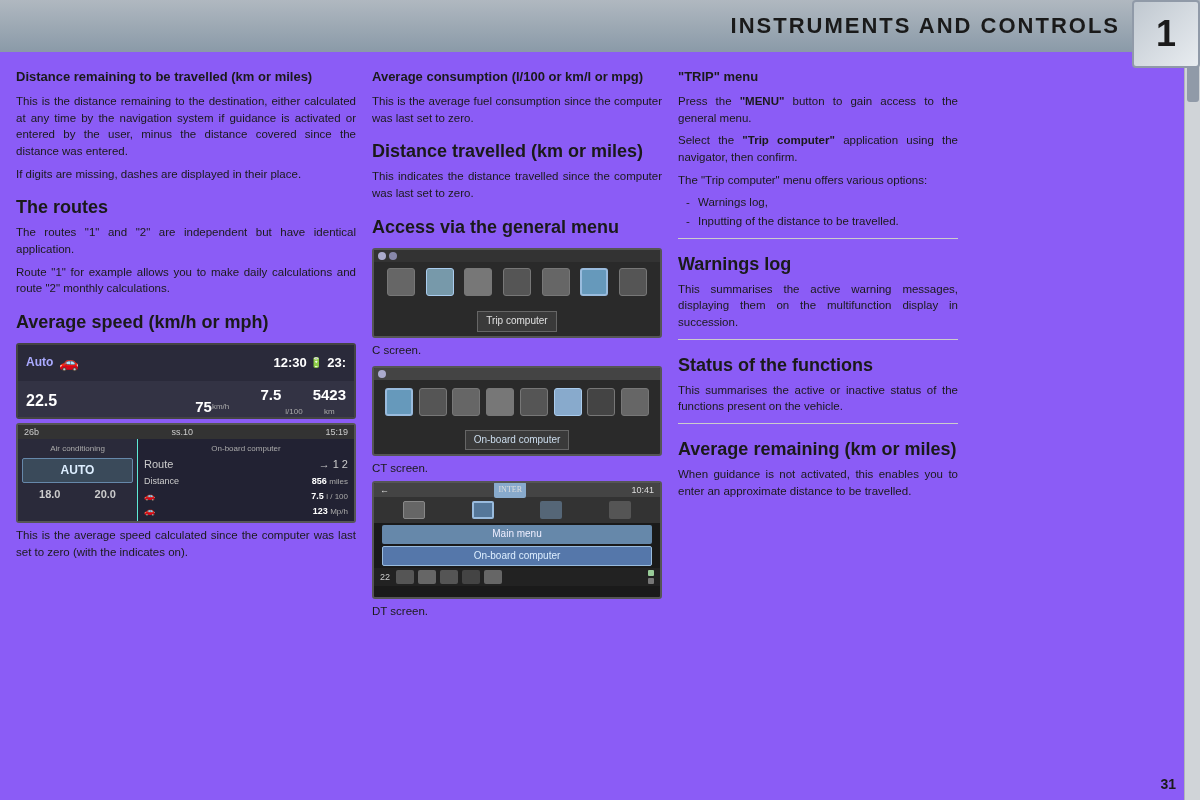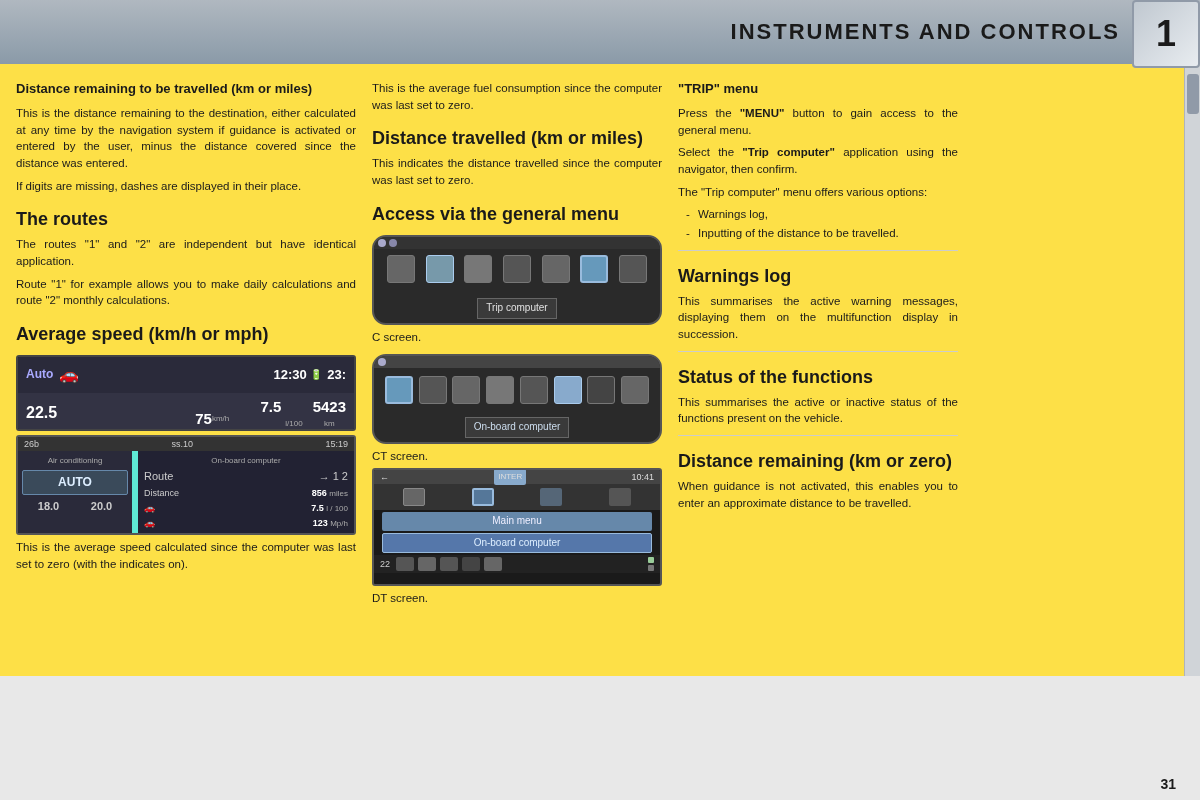--- a/index.html
+++ b/index.html
@@ -8,21 +8,21 @@
       height: 800px;
       font-family: Arial, sans-serif;
       font-size: 12px;
       background: #e8e8e8;
       overflow: hidden;
     }
 
     
     .header {
       background: linear-gradient(to bottom, #b0b8c0, #8a9aa8);
-      height: 64px;
+      height: 52px;
       display: flex;
       align-items: center;
       justify-content: flex-end;
       padding-right: 80px;
       position: relative;
     }
     .header-title {
       font-size: 22px;
       font-weight: bold;
       color: #1a1a1a;
@@ -42,22 +42,22 @@
       justify-content: center;
       font-size: 36px;
       font-weight: bold;
       color: #1a1a1a;
       z-index: 10;
     }
 
     
     .content {
       display: flex;
-      height: 612px;
-      background: #fde047;
+      height: 748px;
+      background: #8b5cf6;
       gap: 32px;
     }
 
     
     .scrollbar {
       width: 16px;
       background: #d0d4d8;
       border-left: 1px solid #b0b4b8;
       display: flex;
       flex-direction: column;
@@ -106,21 +106,21 @@
     }
 
     p { margin-bottom: 6px; text-align: justify; }
 
     
     .screen-img {
       width: 100%;
       height: 90px;
       background: #2a2a2a;
       border: 2px solid #555;
-      border-radius: 14px;
+      border-radius: 3px;
       margin: 8px 0 4px 0;
       position: relative;
       overflow: hidden;
       display: flex;
       align-items: flex-end;
       justify-content: center;
     }
 
     .screen-label {
       background: #3a3a3a;
@@ -313,21 +313,21 @@
       <div style="width:100%;height:100px;background:#1a1a1a;border:2px solid #555;border-radius:3px;margin:4px 0 4px 0;overflow:hidden;">
 
         <div style="background:#333;height:14px;display:flex;align-items:center;justify-content:space-between;padding:0 6px;color:#ccc;font-size:9px;">
           <span>26b</span>
           <span>ss.10</span>
           <span>15:19</span>
         </div>
 
         <div style="display:flex;height:86px;">
 
-          <div style="flex:0 0 120px;background:#2a2a3a;border-right:6px solid #5eead4;padding:4px;">
+          <div style="flex:0 0 120px;background:#2a2a3a;border-right:1px solid #5eead4;padding:4px;">
             <div style="font-size:8px;color:#aaa;text-align:center;margin-bottom:3px;">Air conditioning</div>
             <div style="background:#3a4a5a;border:1px solid #6688aa;border-radius:2px;text-align:center;padding:3px;color:#ddeeff;font-size:12px;font-weight:bold;margin-bottom:4px;">AUTO</div>
             <div style="display:flex;justify-content:space-around;color:#ccc;font-size:11px;font-weight:bold;">
               <span>18.0</span>
               <span>20.0</span>
             </div>
           </div>
 
           <div style="flex:1;background:#222233;padding:4px 6px;">
             <div style="font-size:8px;color:#aaa;text-align:center;margin-bottom:2px;">On-board computer</div>
@@ -349,20 +349,21 @@
             </div>
           </div>
         </div>
       </div>
 
       <p>This is the average speed calculated since the computer was last set to zero (with the indicates on).</p>
     </div>
 
     <div class="col col-mid">
 
+      <div class="section-title">Average consumption (l/100 or km/l or mpg)</div>
       <p>This is the average fuel consumption since the computer was last set to zero.</p>
 
       <div class="section-title-sm">Distance travelled (km or miles)</div>
       <p>This indicates the distance travelled since the computer was last set to zero.</p>
 
       <div class="section-title-sm">Access via the general menu</div>
 
       <div class="screen-img c-screen">
         <div class="screen-topbar">
           <div style="width:8px;height:8px;background:#aac;border-radius:50%;"></div>
@@ -397,21 +398,21 @@
         </div>
         <span class="screen-label">On-board computer</span>
       </div>
       <div class="screen-caption">CT screen.</div>
 
       <div style="width:100%;height:118px;background:#1a1a1a;border:2px solid #555;border-radius:3px;margin:4px 0 4px 0;overflow:hidden;position:relative;">
 
         <div style="background:#444;height:14px;display:flex;align-items:center;justify-content:space-between;padding:0 6px;color:#ddd;font-size:9px;">
           <span>←</span>
           <span style="display:flex;align-items:center;gap:4px;">
-            <span style="background:#88aacc;padding:2px 4px;border-radius:2px;font-size:8px;">INTER</span>
+            <span style="background:#88aacc;padding:2px 4px;border-radius:2px;font-size:8px;font-family:Liberation Serif, serif;">INTER</span>
           </span>
           <span>10:41</span>
         </div>
 
         <div style="display:flex;justify-content:space-around;padding:4px 6px;background:#333;">
           <div style="width:22px;height:18px;background:#666;border-radius:2px;border:1px solid #888;"></div>
           <div style="width:22px;height:18px;background:#557799;border-radius:2px;border:2px solid #99bbdd;"></div>
           <div style="width:22px;height:18px;background:#556677;border-radius:2px;"></div>
           <div style="width:22px;height:18px;background:#555;border-radius:2px;"></div>
         </div>
@@ -457,21 +458,21 @@
       <div class="section-title-sm">Warnings log</div>
       <p>This summarises the active warning messages, displaying them on the multifunction display in succession.</p>
 
       <hr class="divider">
 
       <div class="section-title-sm">Status of the functions</div>
       <p>This summarises the active or inactive status of the functions present on the vehicle.</p>
 
       <hr class="divider">
 
-      <div class="section-title-sm">Distance remaining (km or zero)</div>
+      <div class="section-title-sm">Average remaining (km or miles)</div>
       <p>When guidance is not activated, this enables you to enter an approximate distance to be travelled.</p>
 
     </div>
 
   </div>
 
   <div class="scrollbar">
     <div class="scrollbar-thumb"></div>
   </div>
 </div>

